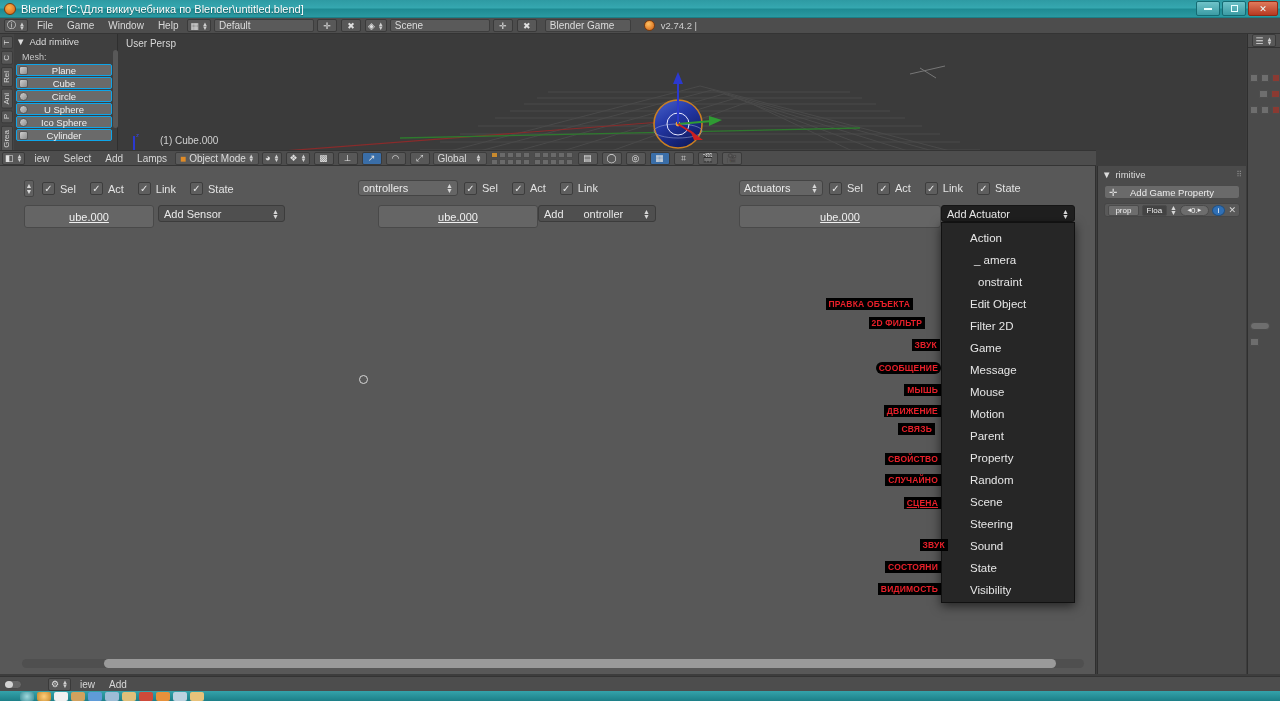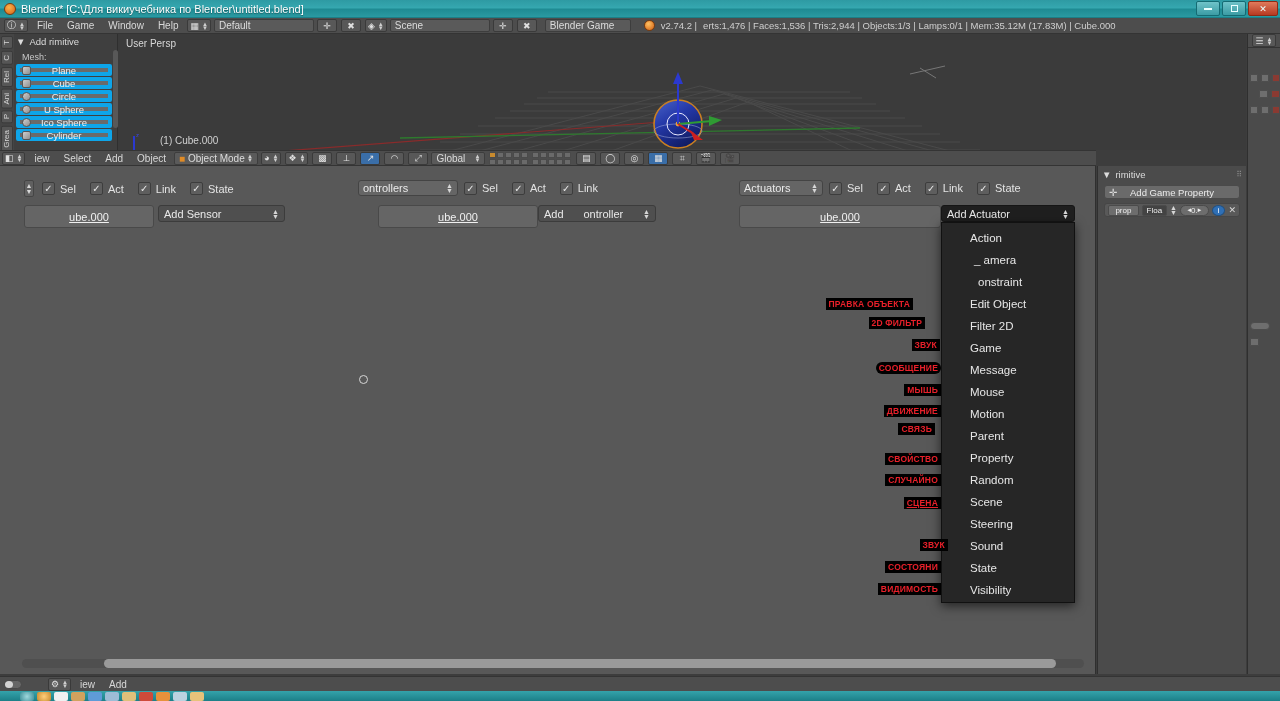--- a/index.html
+++ b/index.html
@@ -79,21 +79,21 @@
   }
   .ts-tab{
     width:12px; background:#565656; border:1px solid #3a3a3a; border-radius:2px;
     color:#d6d6d6; font-size:8px; writing-mode:vertical-rl; transform:rotate(180deg);
     text-align:center; padding:3px 0; margin-left:1px;
   }
   .ts-panel{ position:absolute; left:16px; top:2px; width:96px; }
   .ts-head{ color:#dcdcdc; font-size:9.5px; display:flex; align-items:center; gap:4px; }
   .ts-sub{ color:#c8c8c8; font-size:9px; margin:5px 0 2px 6px; }
   .ts-item{
-    height:12px; background:#6a6a6a; border:4px solid #0ea5e9; border-radius:2px;
+    height:12px; background:#6a6a6a; border:1px solid #0ea5e9; border-radius:2px;
     margin:1px 0; display:flex; align-items:center; font-size:9.5px; color:#efefef;
     position:relative;
   }
   .ts-item .lbl{ width:100%; text-align:center; }
   .ts-item .pic{
     position:absolute; left:2px; width:9px;height:9px;border-radius:2px;
     background:linear-gradient(135deg,#cfcfcf,#8e8e8e); border:1px solid #555;
   }
   .ts-scroll{
     position:absolute; right:-6px; top:14px; width:5px; height:78px;
@@ -250,21 +250,20 @@
     <div class="ico-btn">◈<span class="spin">
           <span>▲</span>
           <span>▼</span>
         </span></div>
     <div class="hdd wide">Scene</div>
     <div class="ico-btn">✛</div>
     <div class="ico-btn">✖</div>
     <div class="hdd" style="min-width:86px;margin-left:6px;">Blender Game</div>
     <div class="bl-icon" style="margin-left:12px;"></div>
     <div class="stat">v2.74.2 |</div>
-    <div class="stat">erts:1,476 | Faces:1,536 | Tris:2,944 | Objects:1/3 | Lamps:0/1 | Mem:35.12M (17.83M) | Cube.000</div>
   </div>
 
   <div class="viewport">
     <svg class="grid-wrap" width="1246" height="116">
       <defs>
         <linearGradient id="sphG" x1="0" y1="0" x2="0.6" y2="1">
           <stop offset="0%" stop-color="#4a63c8"></stop>
           <stop offset="45%" stop-color="#2438a8"></stop>
           <stop offset="100%" stop-color="#101c63"></stop>
         </linearGradient>
@@ -357,21 +356,21 @@
   </div>
 
   <div class="vpheader">
     <div class="ico-btn">◧<span class="spin">
           <span>▲</span>
           <span>▼</span>
         </span></div>
     <div class="hmenu">iew</div>
     <div class="hmenu">Select</div>
     <div class="hmenu">Add</div>
-    <div class="hmenu">Object</div>
+    <div class="hmenu">Lamps</div>
     <div class="hdd" style="min-width:84px;">
       <span style="color:#e08b26;margin-right:3px;">■</span>
       <span>Object Mode</span>
       <span class="spin" style="margin-left:auto">
           <span>▲</span>
           <span>▼</span>
         </span>
     </div>
     <div class="ico-btn">◕<span class="spin">
           <span>▲</span>

